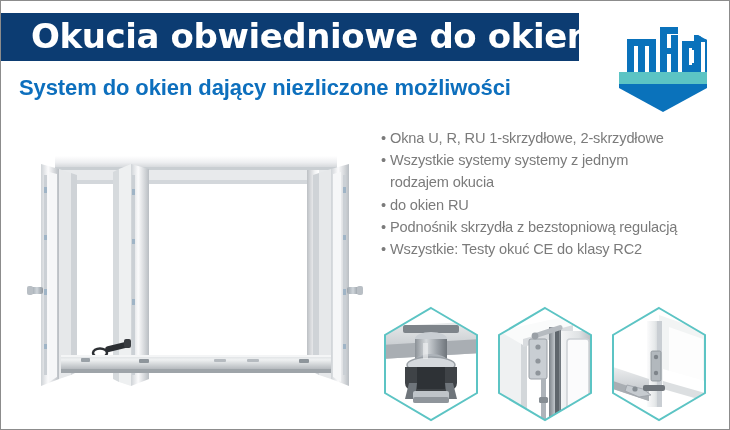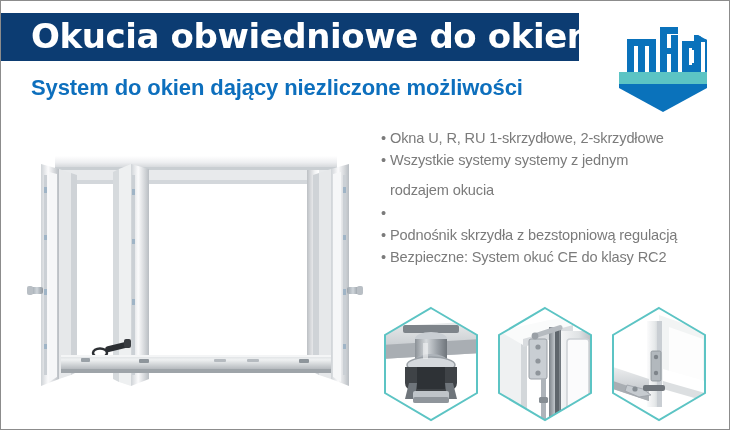--- a/index.html
+++ b/index.html
@@ -36,21 +36,21 @@
     transform: translateY(-52%);
     color: #ffffff;
     font-size: 34px;
     font-weight: bold;
     letter-spacing: -0.4px;
     white-space: nowrap;
     font-family: "DejaVu Sans", sans-serif;
   }
   .subtitle {
     position: absolute;
-    left: 30px;
+    left: 18px;
     top: 74px;
     color: #0d6fbd;
     font-size: 22px;
     font-weight: bold;
     letter-spacing: -0.1px;
     white-space: nowrap;
     font-family: "Liberation Sans", sans-serif;
   }
 
   
@@ -94,21 +94,20 @@
     width: 9px;
     color: #7b7b7b;
     font-size: 14.6px;
     line-height: 22.2px;
   }
   .bullet-text {
     flex: 1 1 auto;
   }
   .bullet-text .cont {
     display: block;
-    margin-top: 8px;
   }
 
   
   .hex-row {
     position: absolute;
     left: 378px;
     top: 304px;
     width: 340px;
     height: 118px;
   }
@@ -295,34 +294,35 @@
       <span class="bullet-dot">•</span>
       <span class="bullet-text">
         <span>Wszystkie systemy systemy z jednym</span>
         <span class="cont">rodzajem okucia</span>
       </span>
     </div>
 
     <div class="bullet-row">
       <span class="bullet-dot">•</span>
       <span class="bullet-text">
+        <span class="cont">do okien RU</span>
       </span>
     </div>
 
     <div class="bullet-row">
       <span class="bullet-dot">•</span>
       <span class="bullet-text">
         <span>Podnośnik skrzydła z bezstopniową regulacją</span>
       </span>
     </div>
 
     <div class="bullet-row">
       <span class="bullet-dot">•</span>
       <span class="bullet-text">
-        <span>Bezpieczne: System okuć CE do klasy RC2</span>
+        <span>Wszystkie: Testy okuć CE do klasy RC2</span>
       </span>
     </div>
 
   </div>
 
   <div class="hex-row">
 
     <div class="hex hex-1">
       <svg width="104" height="118" viewBox="0 0 104 118" xmlns="http://www.w3.org/2000/svg">
         <defs>

